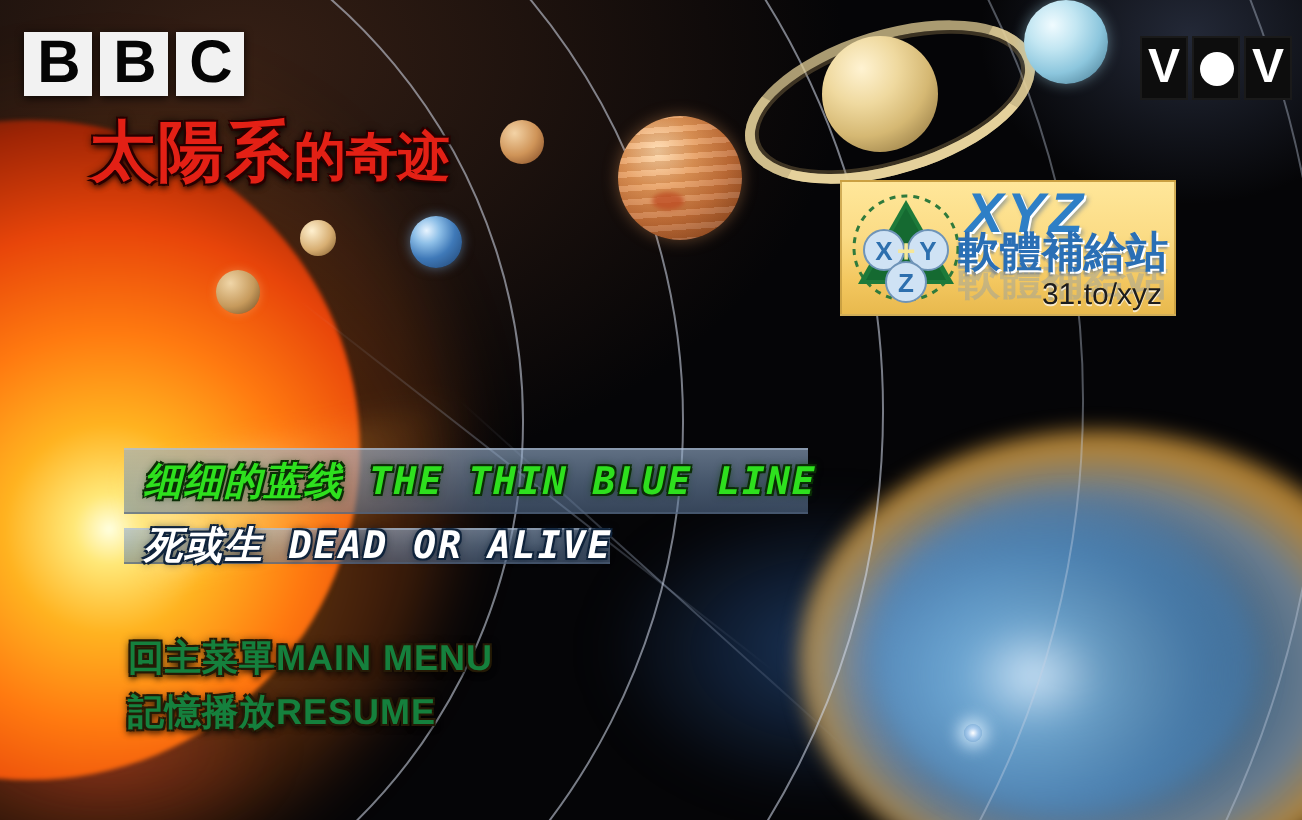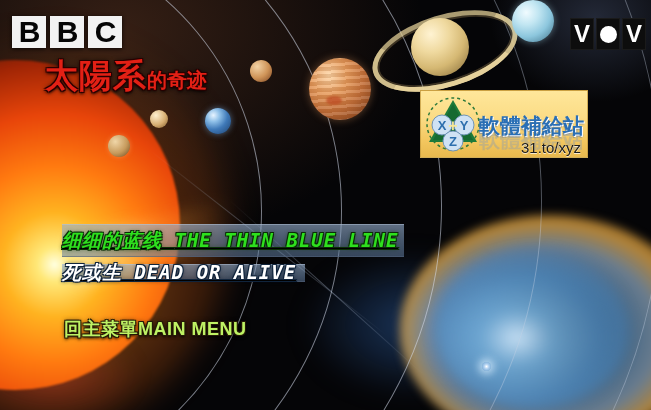--- a/index.html
+++ b/index.html
@@ -183,21 +183,21 @@
     white-space:nowrap;
     font-family:"DejaVu Sans", sans-serif;
     font-weight:bold;
     color:#e32015;
     text-shadow:
       -1px -1px 0 #280000, 1px -1px 0 #280000,
       -1px  1px 0 #280000, 1px  1px 0 #280000,
        0 0 5px rgba(0,0,0,.9), 0 2px 3px rgba(0,0,0,.8);
   }
   #series-title .big{font-size:33px;letter-spacing:1px;margin-left:31px;}
-  #series-title .small{font-size:20px;letter-spacing:0px;}
+  #series-title .small{font-size:26px;letter-spacing:0px;}
 
   
   #vov-logo{
     position:absolute;left:570px;top:18px;
     display:flex;gap:2px;
   }
   #vov-logo .cell{
     width:22px;height:30px;
     background:#0d0d0d;
     border:1px solid #1a1a1a;
@@ -253,22 +253,22 @@
     text-shadow:0 1px 0 rgba(255,255,255,.7);
   }
 
   
   .menu-bar{
     position:absolute;
     background:linear-gradient(180deg, rgba(150,175,205,.62), rgba(120,148,182,.58) 48%, rgba(95,122,158,.55));
     border-top:1px solid rgba(205,222,242,.55);
     border-bottom:1px solid rgba(45,62,88,.5);
     display:flex;align-items:center;
+    padding-left:10px;
     box-sizing:border-box;
-    text-decoration:underline;
   }
   .menu-text{
     white-space:nowrap;
     font-family:"DejaVu Sans Mono","DejaVu Sans",monospace;
     font-weight:bold;
     font-style:italic;
     font-size:19px;
     letter-spacing:1px;
   }
   .menu-text .cn{
@@ -291,21 +291,21 @@
       -1px  1px 0 #10243c, 1px  1px 0 #10243c,
       0 0 4px rgba(5,20,40,.8);
   }
   .menu-plain{
     position:absolute;
     white-space:nowrap;
     font-family:"Liberation Sans", sans-serif;
     font-weight:bold;
     font-size:18px;
     letter-spacing:.5px;
-    color:#bef264;
+    color:#15803d;
     text-shadow:
       -1px -1px 0 #241a06, 1px -1px 0 #241a06,
       -1px  1px 0 #241a06, 1px  1px 0 #241a06,
       0 0 5px rgba(0,0,0,.85), 0 2px 3px rgba(0,0,0,.9);
   }
   .menu-plain .cn{font-family:"DejaVu Sans", sans-serif;font-size:18px;}
 </style>
 </head>
 <body>
 
@@ -373,30 +373,34 @@
       <path d="M28 8 L48 44 L8 44 Z" fill="#0e5c2a" opacity=".55"></path>
       <circle cx="17" cy="29" r="10" fill="#cfe2f4" stroke="#6f94b8" stroke-width="1"></circle>
       <circle cx="39" cy="29" r="10" fill="#cfe2f4" stroke="#6f94b8" stroke-width="1"></circle>
       <circle cx="28" cy="45" r="10" fill="#cfe2f4" stroke="#6f94b8" stroke-width="1"></circle>
       <text x="17" y="34" text-anchor="middle" font-family="Liberation Sans, sans-serif" font-size="13" font-weight="bold" fill="#2d6fae">X</text>
       <text x="39" y="34" text-anchor="middle" font-family="Liberation Sans, sans-serif" font-size="13" font-weight="bold" fill="#2d6fae">Y</text>
       <text x="28" y="50" text-anchor="middle" font-family="Liberation Sans, sans-serif" font-size="13" font-weight="bold" fill="#2d6fae">Z</text>
       <text x="28" y="35" text-anchor="middle" font-family="Liberation Sans, sans-serif" font-size="16" font-weight="bold" fill="#f6e79a">+</text>
     </svg>
     <div id="xyz-cn-shadow">軟體補給站</div>
+    <div id="xyz-wordmark">XYZ</div>
     <div id="xyz-cn">軟體補給站</div>
     <div id="xyz-url">31.to/xyz</div>
   </div>
 
   <div class="menu-bar" id="menu-item-0" style="left:62px;top:224px;height:33px;width:342px;">
     <span class="menu-text"><span class="cn">细细的蓝线</span> <span>THE THIN BLUE LINE</span></span>
   </div>
 
   <div class="menu-bar" id="menu-item-1" style="left:62px;top:264px;height:18px;width:243px;">
     <span class="menu-text"><span class="cn">死或生</span> <span>DEAD OR ALIVE</span></span>
   </div>
 
   <div class="menu-plain" style="left:64px;top:317px;">
     <span class="cn">回主菜單</span><span>MAIN MENU</span>
   </div>
 
+  <div class="menu-plain" style="left:64px;top:344px;">
+    <span class="cn">記憶播放</span><span>RESUME</span>
+  </div>
 
 </div>
 
 </body></html>

